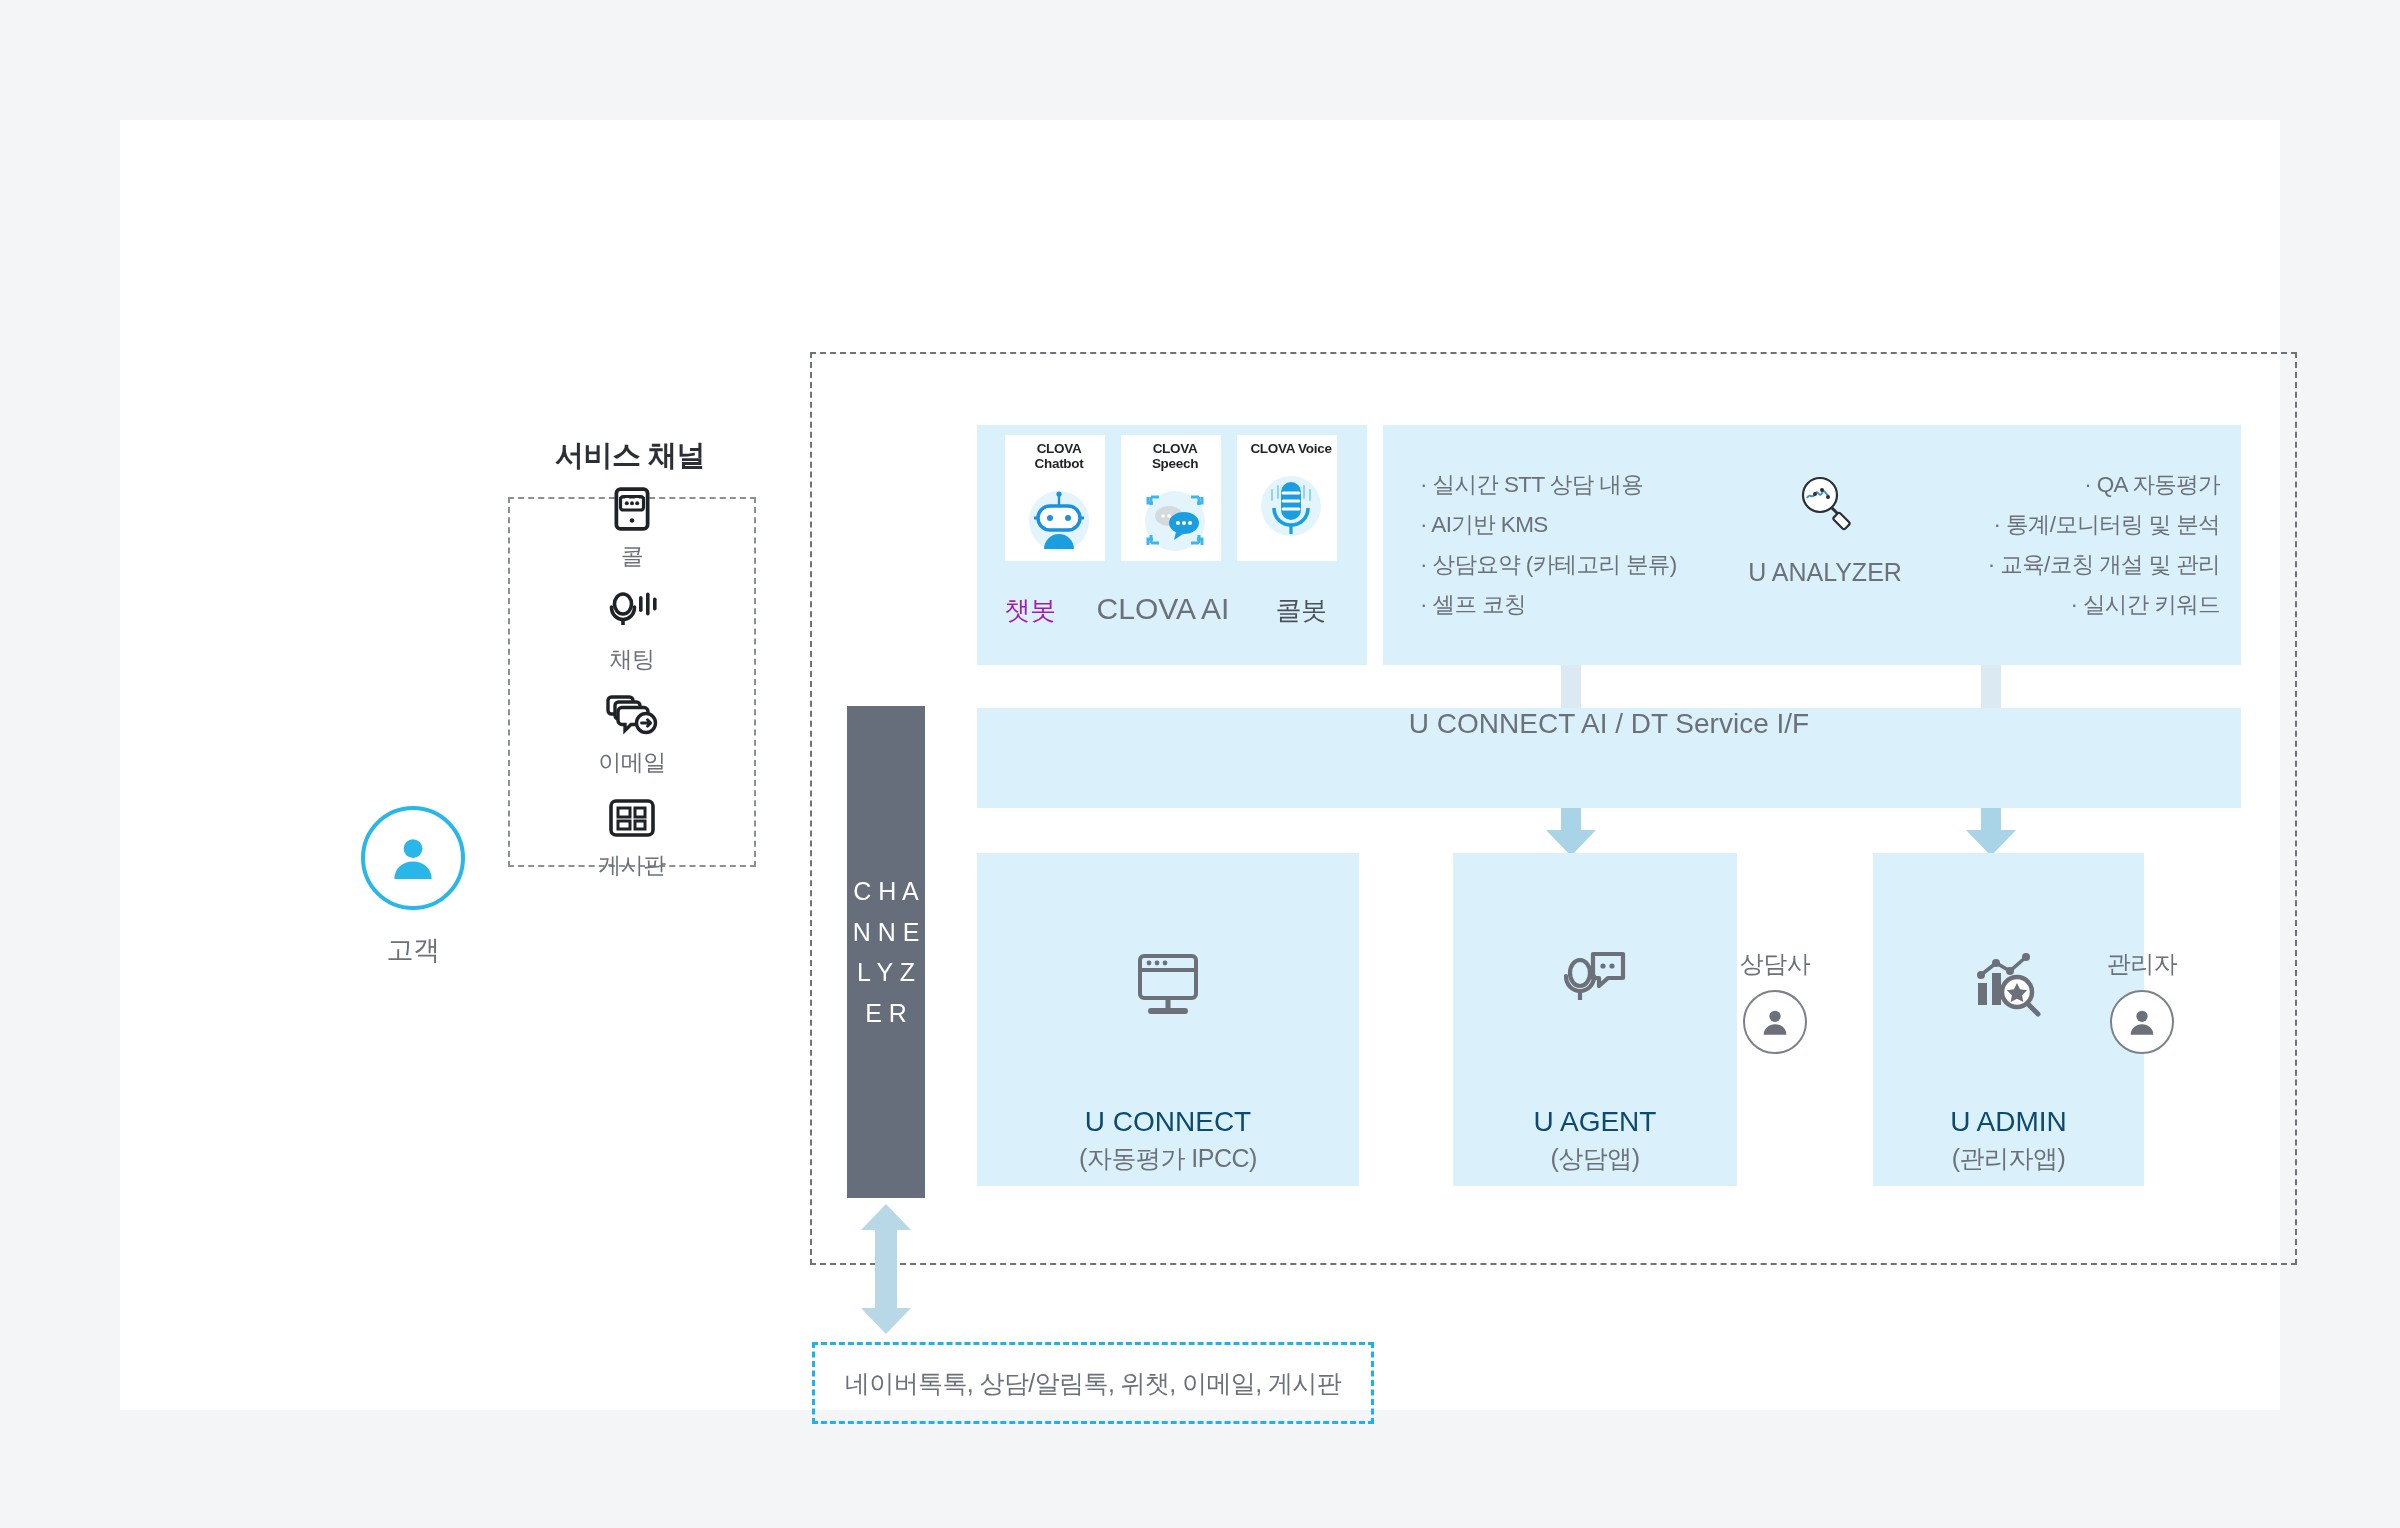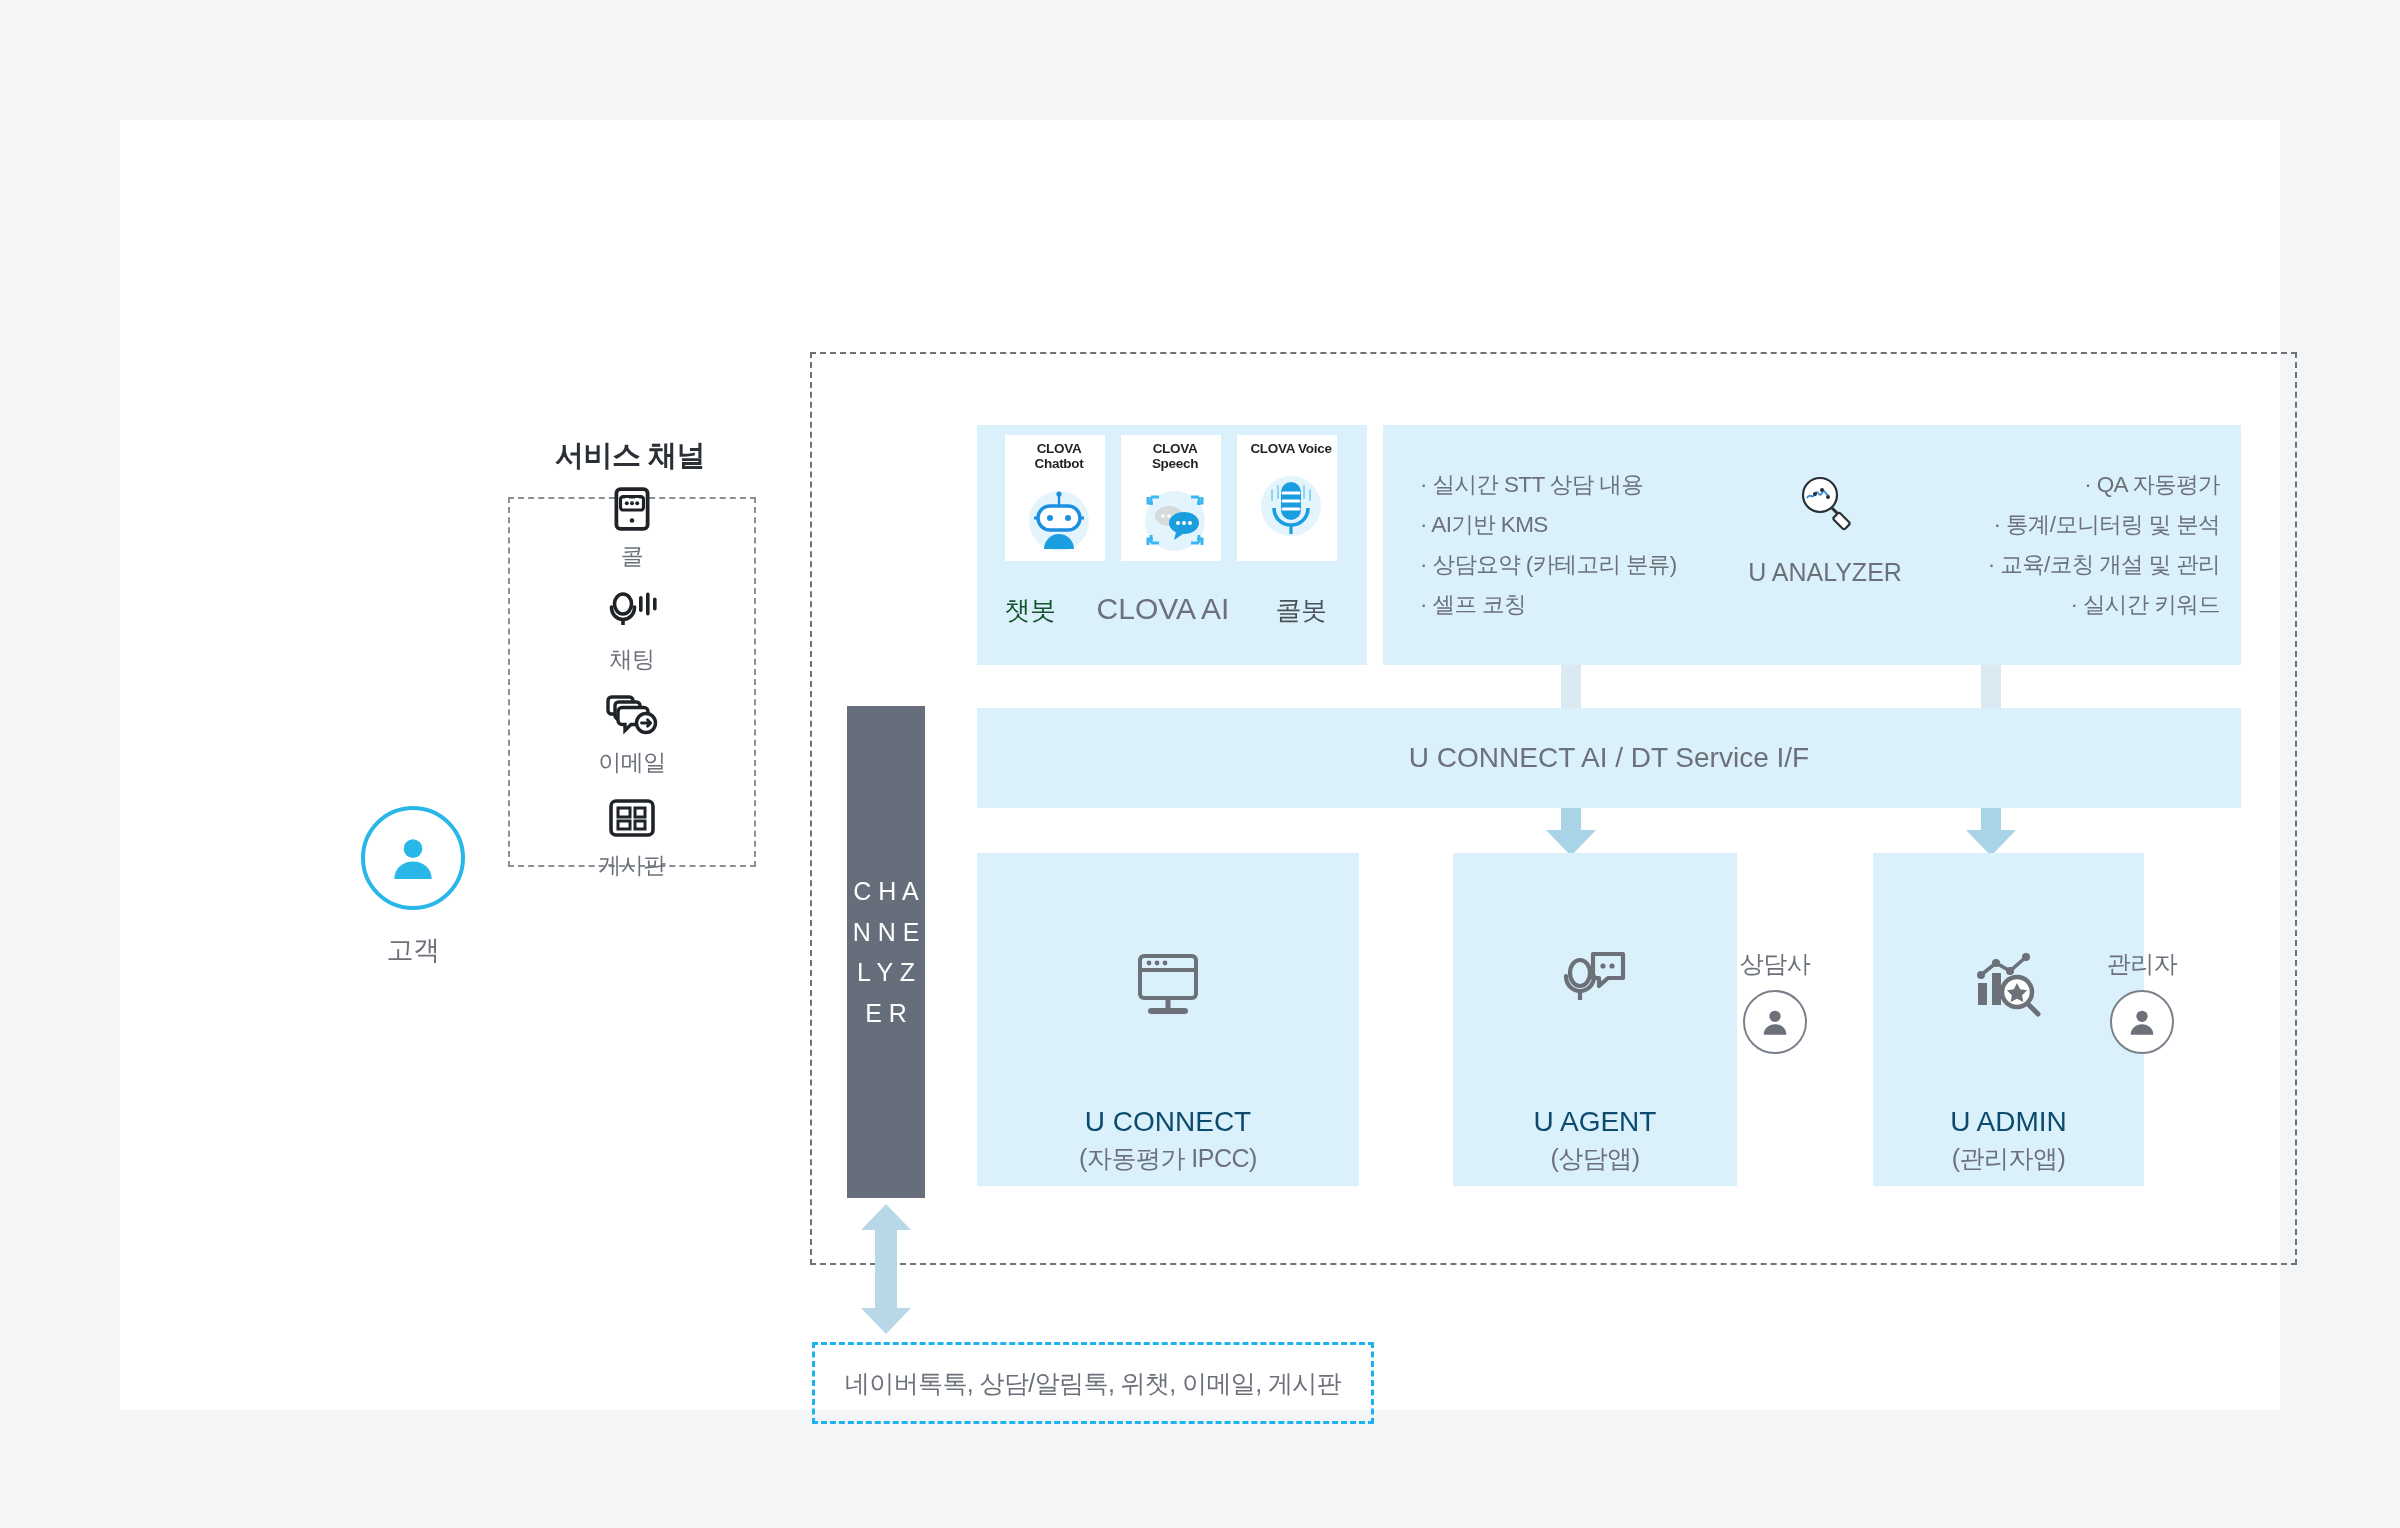--- a/index.html
+++ b/index.html
@@ -62,31 +62,31 @@
   .panel{position:absolute;background:#daf0fa;}
   .p-clova{left:857px;top:305px;width:390px;height:240px;}
   .p-analyzer{left:1263px;top:305px;width:858px;height:240px;}
   .p-connectbar{left:857px;top:588px;width:1264px;height:100px;}
   .p-uconnect{left:857px;top:733px;width:382px;height:333px;}
   .p-uagent{left:1333px;top:733px;width:284px;height:333px;}
   .p-uadmin{left:1753px;top:733px;width:271px;height:333px;}
 
   .connectbar-text{
     position:absolute;left:857px;top:588px;width:1264px;height:100px;
-    display:flex;align-items:center;justify-content:center;
+    display:flex;justify-content:center;
     font-size:28px;color:#6b7079;
   }
 
   
   .clova-row{position:absolute;left:885px;top:315px;width:340px;display:flex;gap:16px;}
   .clova-tile{width:100px;height:126px;background:#fff;text-align:center;padding-top:6px;box-sizing:border-box;padding-left:8px;}
   .clova-tile .t{font-size:13.5px;font-weight:bold;color:#1f2328;letter-spacing:-0.3px;}
   .clova-art{margin-top:3px;height:92px;display:flex;align-items:center;justify-content:center;}
   .clova-labels{position:absolute;left:857px;top:472px;width:390px;display:flex;align-items:baseline;}
-  .cl-l1{width:106px;text-align:center;font-size:26px;color:#14532d;letter-spacing:-0.5px;}
+  .cl-l1{width:106px;text-align:center;font-size:26px;color:#a21caf;letter-spacing:-0.5px;}
   .cl-l2{width:160px;text-align:center;font-size:30px;color:#6b7079;}
   .cl-l3{width:116px;text-align:center;font-size:26px;color:#4c5158;letter-spacing:-0.5px;}
 
   
   .an-left{position:absolute;left:1300px;top:345px;width:280px;}
   .an-left div{font-size:22.5px;color:#6b7079;line-height:1.78;letter-spacing:-0.6px;}
   .an-right{position:absolute;left:1830px;top:345px;width:270px;text-align:right;}
   .an-right div{font-size:22.5px;color:#6b7079;line-height:1.78;letter-spacing:-0.6px;}
   .an-mid{position:absolute;left:1585px;top:348px;width:240px;text-align:center;}
   .an-mid .ico{height:68px;display:flex;align-items:center;justify-content:center;}

